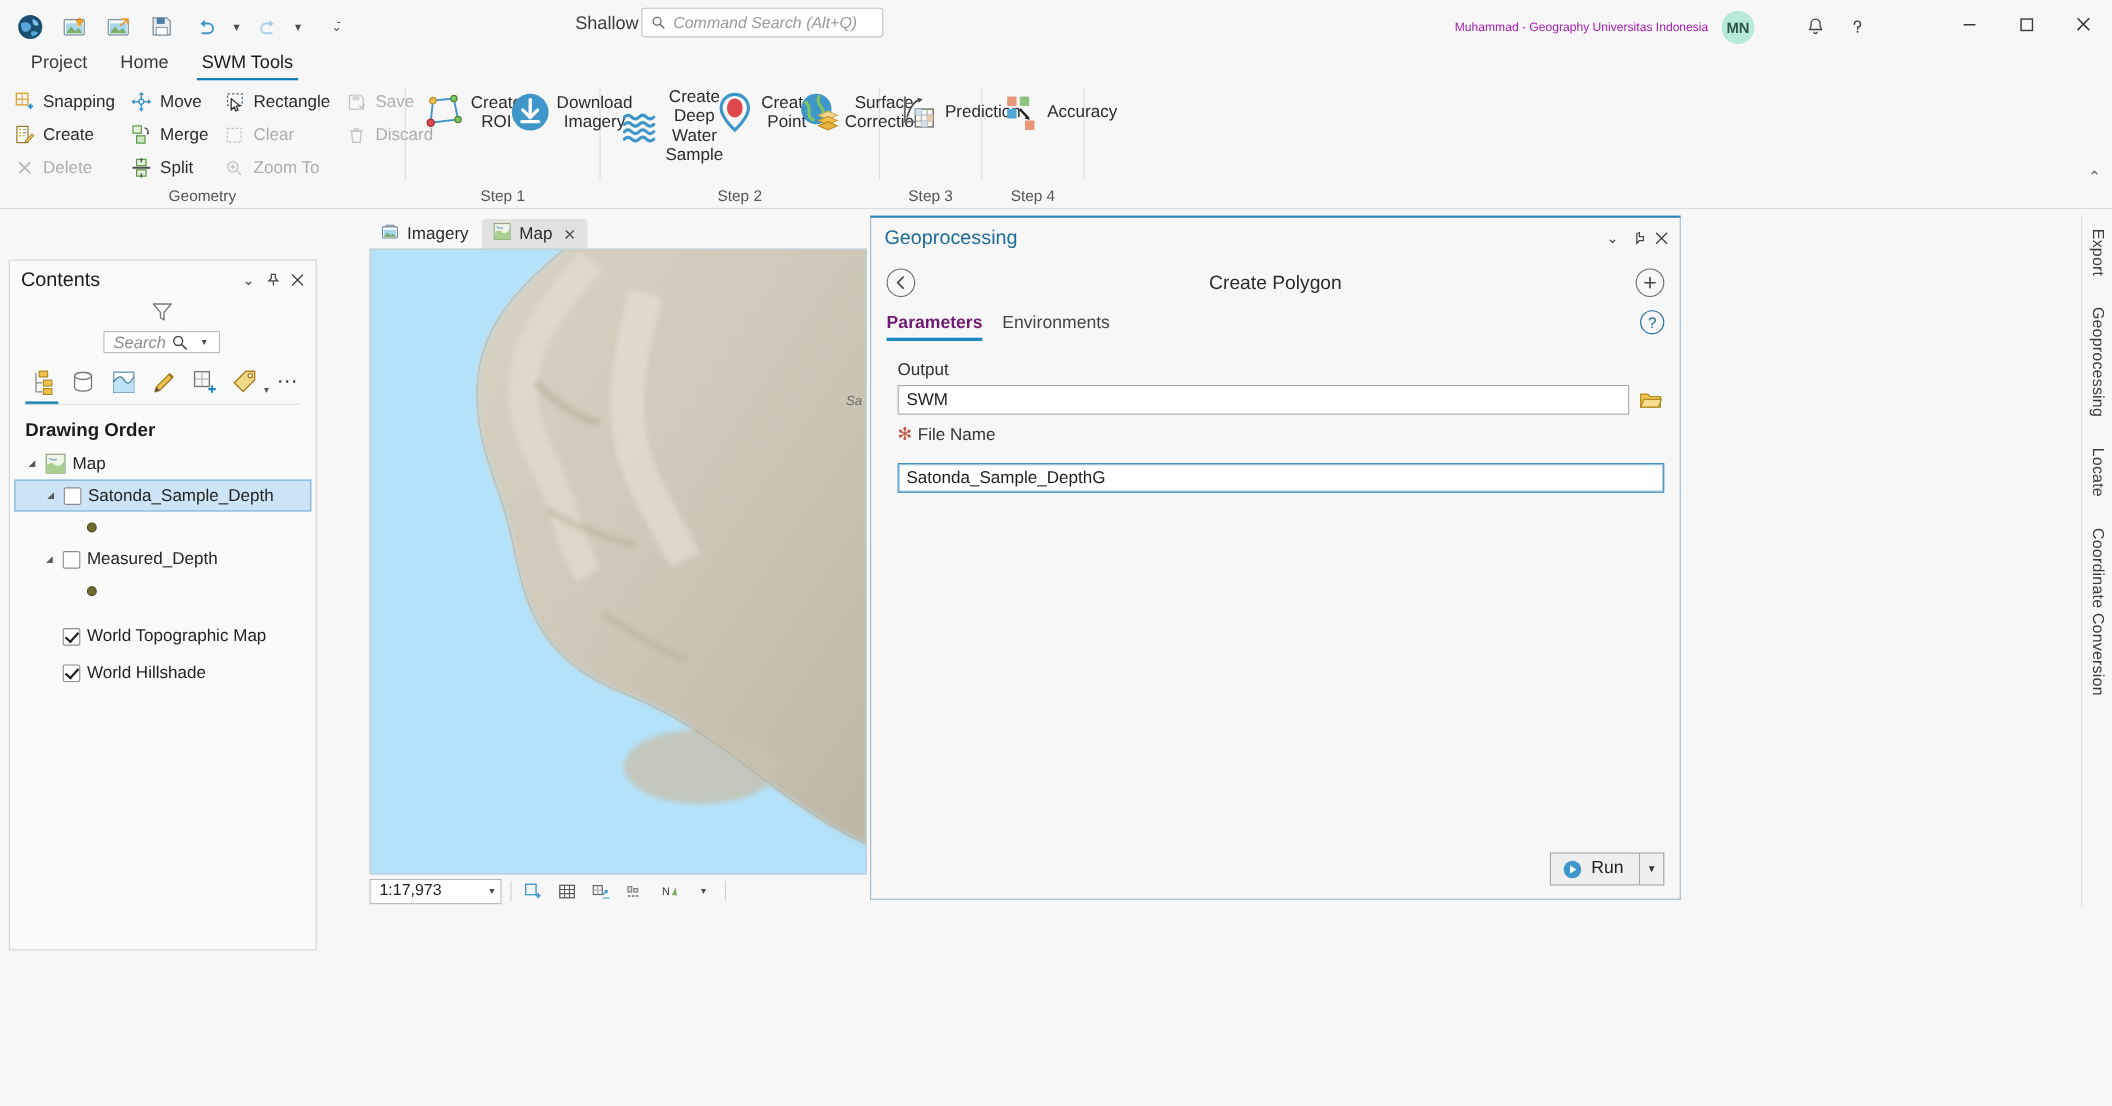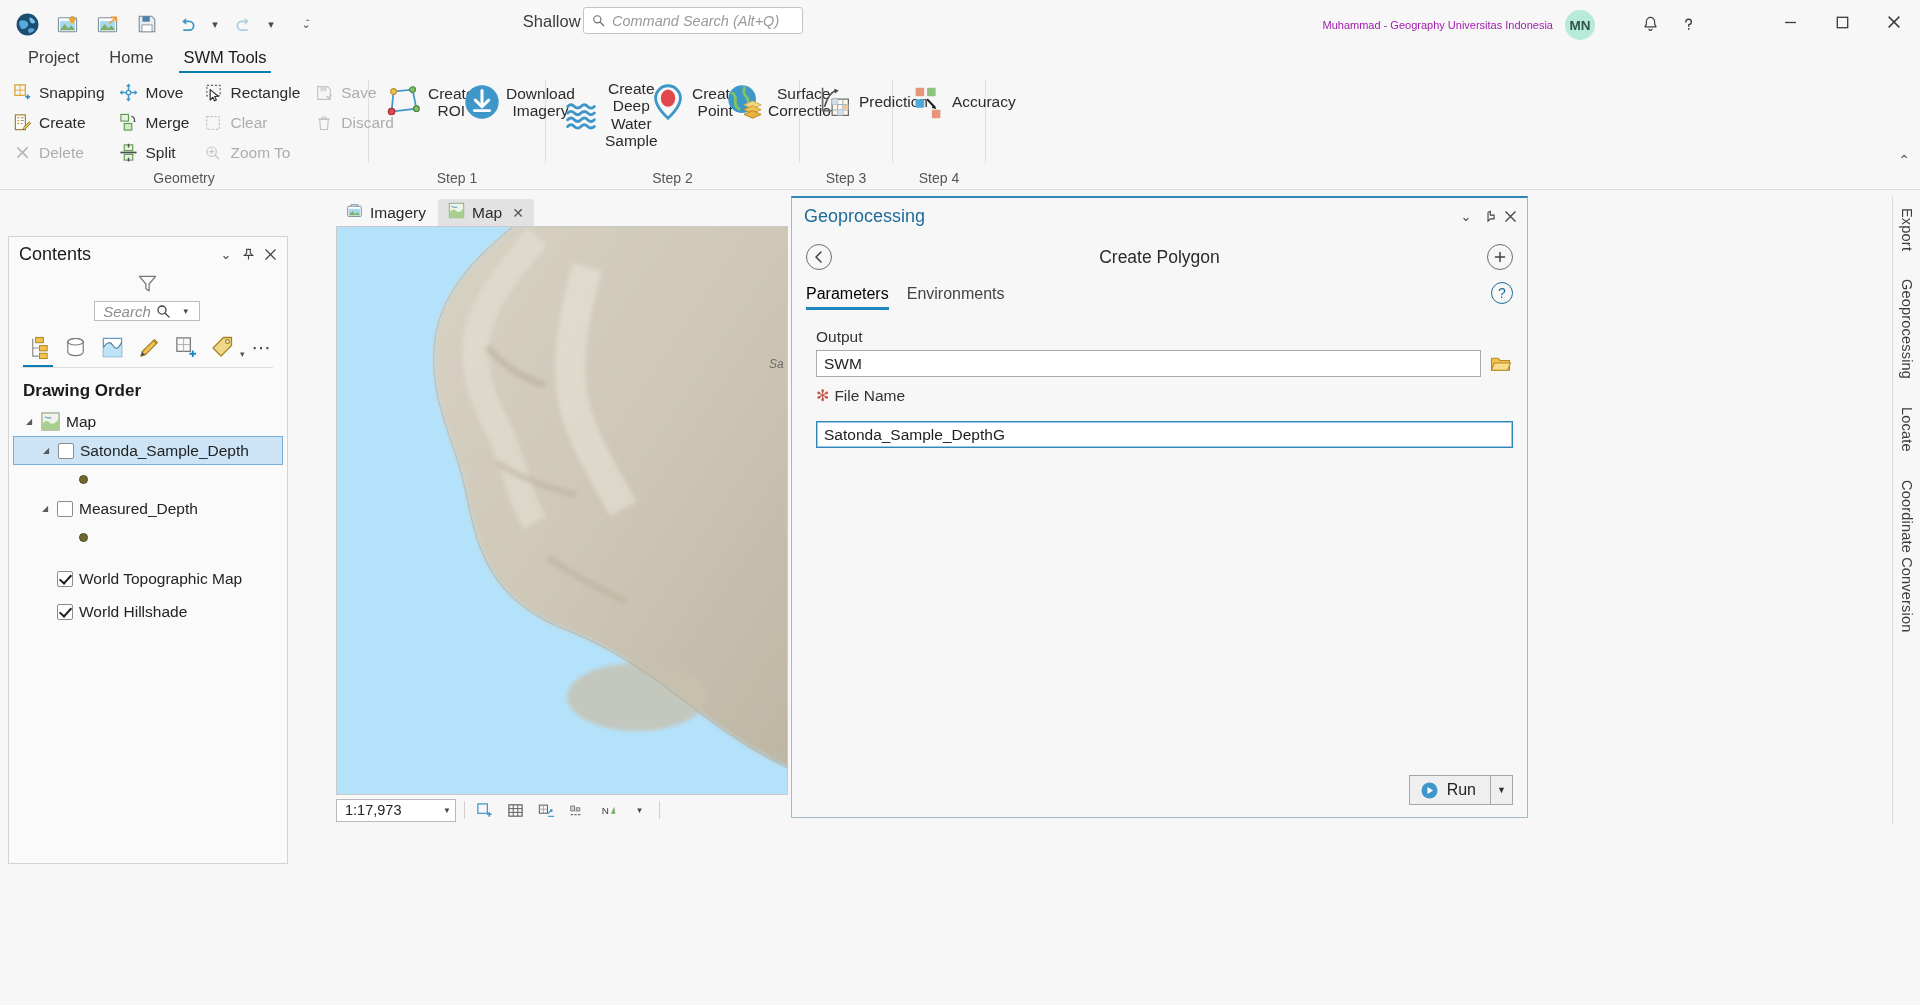--- a/index.html
+++ b/index.html
@@ -226,21 +226,21 @@
     display:flex; align-items:center; justify-content:center; cursor:pointer; color:#444;
   }
   .gp-toolname { flex:1; text-align:center; font-size:17.5px; color:#2b2b2b; }
   .gp-add {
     width:26px; height:26px; border:1.3px solid #6e6e6e; border-radius:50%;
     display:flex; align-items:center; justify-content:center; cursor:pointer; color:#444;
   }
 
   .gp-tabs { display:flex; align-items:center; padding:0 14px; height:34px; gap:18px; position:relative; }
   .gtab { font-size:16px; color:#444; cursor:pointer; position:relative; padding-bottom:7px; }
-  .gtab.active { color:#000000; font-weight:normal; }
+  .gtab.active { color:#701a75; font-weight:bold; }
   .gtab.active::after {
     content:""; position:absolute; left:0; right:0; bottom:0; height:2.5px; background:#1e87c0;
   }
   .gp-help {
     position:absolute; right:14px; top:2px; width:22px; height:22px; border-radius:50%;
     border:1.3px solid #1e6b99; color:#1e6b99; font-size:14px;
     display:flex; align-items:center; justify-content:center; cursor:pointer;
   }
   .gp-body { padding:14px 14px 0 24px; }
   .fld { margin-bottom:10px; position:relative; }

